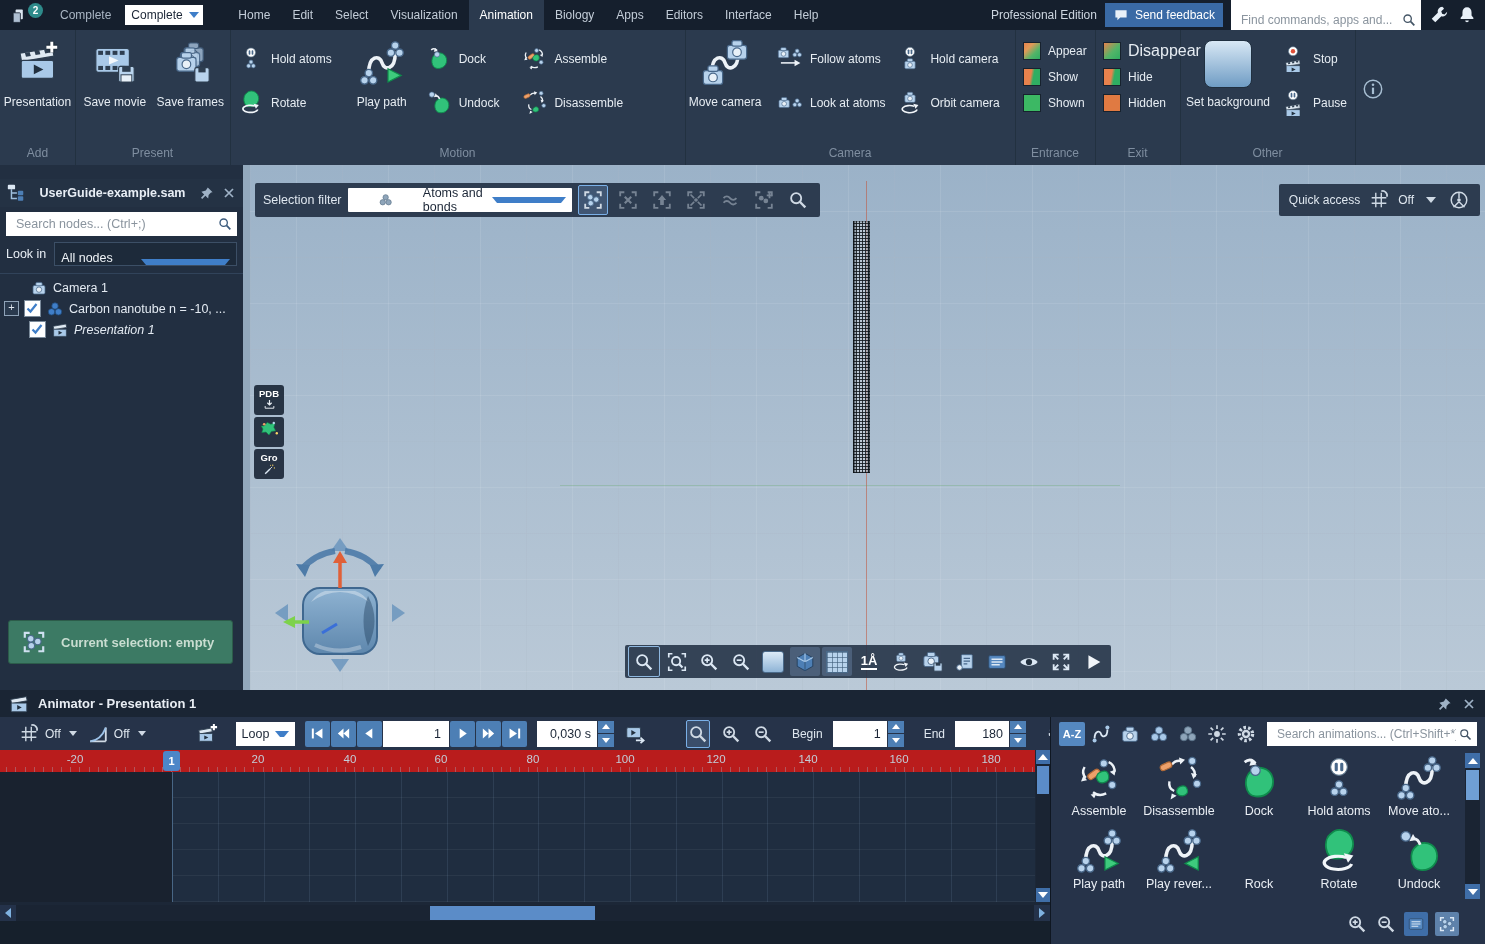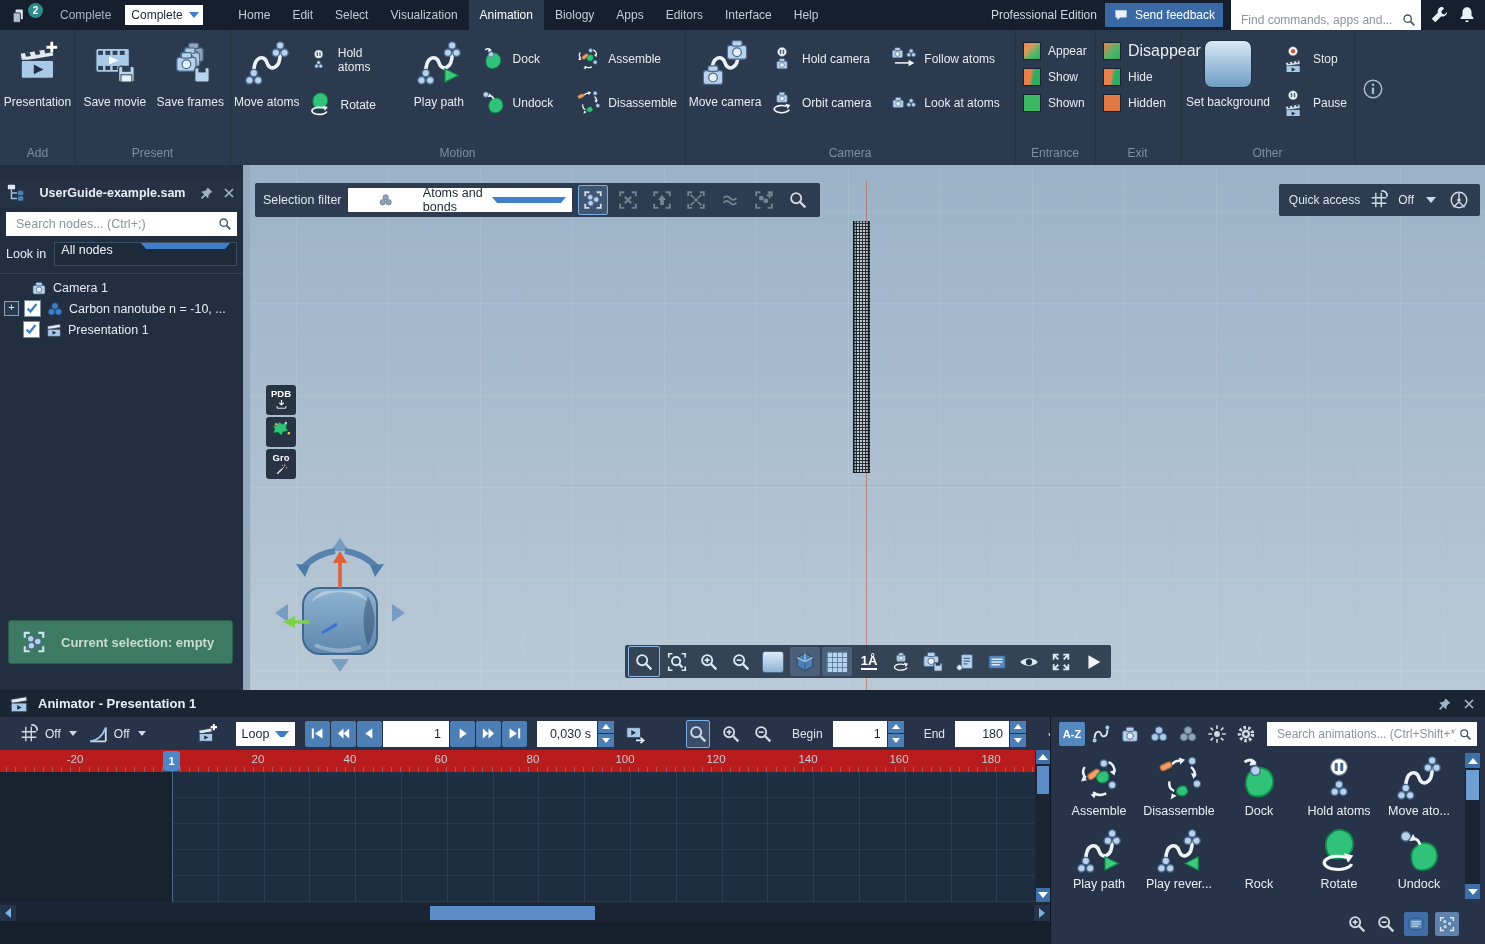--- a/index.html
+++ b/index.html
@@ -76,21 +76,21 @@
              padding:0 6px;gap:6px;background:#243244;}
   .lp-title{flex:1;text-align:center;font-weight:bold;color:#e8eef5;font-size:12.5px;}
   .lp-hic{width:20px;height:20px;}
   .lp-mini{width:16px;height:16px;}
   .lp-search{position:absolute;left:6px;right:6px;top:47px;height:24px;background:#fff;
              display:flex;align-items:center;padding:0 4px 0 8px;}
   .lp-search input{border:0;outline:0;flex:1;font-size:12.5px;font-family:"Liberation Sans",sans-serif;min-width:0;}
   .lp-lookin{position:absolute;left:6px;right:6px;top:77px;height:24px;display:flex;align-items:center;gap:8px;}
   .lp-lookin .lbl{color:#e8eef5;font-size:12.5px;}
   .lp-dd{flex:1;height:22px;background:#1d2a3a;border:1px solid #3c4f66;display:flex;
-         align-items:flex-start;padding:0 6px;color:#f0f4f8;font-size:12.5px;}
+         align-items:flex-end;padding:0 6px;color:#f0f4f8;font-size:12.5px;}
   .lp-dd span{flex:1;}
   .lp-sep{position:absolute;left:0;right:0;top:108px;height:1px;background:#31435a;}
   .lp-tree{position:absolute;left:0;right:0;top:112px;}
   .trow{display:flex;align-items:center;height:21px;gap:5px;color:#e3eaf2;font-size:12.5px;}
   .tico{width:18px;height:18px;flex:0 0 auto;}
   .cb{width:15px;height:15px;background:#fff;border:1px solid #7a8a9a;flex:0 0 auto;}
   .expander{width:13px;height:13px;border:1px solid #8fa3b8;background:#2a3a4e;color:#dfe6ee;
             font-size:11px;line-height:11px;text-align:center;flex:0 0 auto;position:relative;}
   .expander::before{content:"+";position:absolute;left:0;right:0;top:0;}
   .lp-status{position:absolute;left:8px;right:10px;bottom:26px;height:42px;background:#3c7a64;
@@ -117,21 +117,21 @@
   .selcombo span{flex:1;font-size:12.5px;}
   .vtbtn{width:28px;height:28px;display:flex;align-items:center;justify-content:center;color:#cfd9e4;}
   .vtbtn .ic{width:22px;height:22px;}
   .vtbtn.active{border:1px solid #7ab0e8;background:rgba(110,150,200,.30);border-radius:2px;}
   .vtbtn.disabled{opacity:.45;}
   .quickaccess{position:absolute;right:5px;top:19px;height:32px;background:rgba(38,52,72,.94);
                border-radius:2px;display:flex;align-items:center;gap:8px;padding:0 10px;color:#dfe7ef;}
   .quickaccess .ic{width:22px;height:22px;}
   .qa-arrow{width:0;height:0;border-left:5px solid transparent;border-right:5px solid transparent;
             border-top:6px solid #cfd9e4;margin:0 4px;}
-  .sidebtns{position:absolute;left:16px;top:220px;display:flex;flex-direction:column;gap:2px;}
+  .sidebtns{position:absolute;left:4px;top:220px;display:flex;flex-direction:column;gap:2px;}
   .sidebtn{width:30px;height:30px;background:rgba(28,40,56,.92);border-radius:3px;display:flex;
            flex-direction:column;align-items:center;justify-content:center;color:#fff;}
   .sidebtn .cap{font-size:9.5px;font-weight:bold;line-height:10px;}
   .sidebtn .ic{width:15px;height:13px;}
   .sidebtn .icbig{width:24px;height:24px;}
   .gizmo{position:absolute;left:15px;top:365px;width:150px;height:150px;}
   .vbottombar{position:absolute;left:375px;top:480px;height:33px;background:rgba(38,52,72,.90);
               border-radius:2px;display:flex;align-items:center;gap:2px;padding:0 3px;}
   .vbb{width:30px;height:29px;display:flex;align-items:center;justify-content:center;color:#dce8f4;}
   .vbb .ic{width:22px;height:22px;}
@@ -378,38 +378,20 @@
               </svg>
             </span>
           <span class="blabel">Save frames</span>
         </div>
       </div>
       <div class="rg-label">Present</div>
     </div>
 
     <div class="rgroup" style="left:230px;width:455px;">
       <div class="rg-content">
-        <div class="rbtn-big">
-          <span class="ic bigic">
-              <svg viewBox="0 0 40 40">
-                <path d="M9 27C9 13 18 12 20 19s11 6 11-8" fill="none" stroke="#edf2f7" stroke-width="3" stroke-linecap="round"></path>
-                <g transform="translate(9 31)" fill="#b7d2ec" stroke="#49688a" stroke-width="1.1">
-                  <circle cy="-3.4" r="3.1"></circle>
-                  <circle cx="-3.6" cy="2.6" r="3.1"></circle>
-                  <circle cx="3.6" cy="2.6" r="3.1"></circle>
-                </g>
-                <g transform="translate(31 8)" fill="#b7d2ec" stroke="#49688a" stroke-width="1.1">
-                  <circle cy="-3.4" r="3.1"></circle>
-                  <circle cx="-3.6" cy="2.6" r="3.1"></circle>
-                  <circle cx="3.6" cy="2.6" r="3.1"></circle>
-                </g>
-              </svg>
-            </span>
-          <span class="blabel">Move atoms</span>
-        </div>
         <div class="rcol">
           <div class="rbtn-sm">
             <span class="ic smic">
                 <svg viewBox="0 0 40 40">
                   <g transform="translate(20 10)">
                     <circle r="7" fill="#fff" stroke="#5a7288"></circle>
                     <rect x="-3.6" y="-3.6" width="2.6" height="7.2" rx="1.2" fill="#49688a"></rect>
                     <rect x="1" y="-3.6" width="2.6" height="7.2" rx="1.2" fill="#49688a"></rect>
                   </g>
                   <g transform="translate(20 28)" fill="#b7d2ec" stroke="#49688a" stroke-width="1.1">
@@ -536,20 +518,58 @@
                 </g>
                 <g transform="translate(30 9)">
                   <rect x="-8" y="-4.5" width="16" height="11.5" rx="2" fill="#b7d2ec" stroke="#49688a"></rect>
                   <circle cy="1.2" r="3.6" fill="#e9f1f8" stroke="#49688a"></circle>
                   <rect x="-4.2" y="-8.5" width="8.4" height="4.6" rx="1.6" fill="#b7d2ec" stroke="#49688a"></rect>
                 </g>
               </svg>
             </span>
           <span class="blabel">Move camera</span>
         </div>
+        <div class="rcol" style="margin-left:8px;">
+          <div class="rbtn-sm">
+            <span class="ic smic">
+                <svg viewBox="0 0 40 40">
+                  <g transform="translate(10 11)">
+                    <rect x="-8" y="-4.5" width="16" height="11.5" rx="2" fill="#b7d2ec" stroke="#49688a"></rect>
+                    <circle cy="1.2" r="3.6" fill="#e9f1f8" stroke="#49688a"></circle>
+                    <rect x="-4.2" y="-8.5" width="8.4" height="4.6" rx="1.6" fill="#b7d2ec" stroke="#49688a"></rect>
+                  </g>
+                  <g transform="translate(31 11)" fill="#b7d2ec" stroke="#49688a" stroke-width="1.1">
+                    <circle cy="-3.4" r="3.1"></circle>
+                    <circle cx="-3.6" cy="2.6" r="3.1"></circle>
+                    <circle cx="3.6" cy="2.6" r="3.1"></circle>
+                  </g>
+                  <path d="M6 26h22" stroke="#edf2f7" stroke-width="2.4"></path>
+                  <path d="M27 21l9 5-9 5z" fill="#edf2f7"></path>
+                </svg>
+              </span>
+            <span>Follow atoms</span>
+          </div>
+          <div class="rbtn-sm">
+            <span class="ic smic">
+                <svg viewBox="0 0 40 40">
+                  <g transform="translate(11 20)">
+                    <rect x="-8" y="-4.5" width="16" height="11.5" rx="2" fill="#b7d2ec" stroke="#49688a"></rect>
+                    <circle cy="1.2" r="3.6" fill="#e9f1f8" stroke="#49688a"></circle>
+                    <rect x="-4.2" y="-8.5" width="8.4" height="4.6" rx="1.6" fill="#b7d2ec" stroke="#49688a"></rect>
+                  </g>
+                  <g transform="translate(31 20)" fill="#b7d2ec" stroke="#49688a" stroke-width="1.1">
+                    <circle cy="-3.4" r="3.1"></circle>
+                    <circle cx="-3.6" cy="2.6" r="3.1"></circle>
+                    <circle cx="3.6" cy="2.6" r="3.1"></circle>
+                  </g>
+                </svg>
+              </span>
+            <span>Look at atoms</span>
+          </div>
+        </div>
         <div class="rcol">
           <div class="rbtn-sm">
             <span class="ic smic">
                 <svg viewBox="0 0 40 40">
                   <g transform="translate(20 9)">
                     <circle r="7" fill="#fff" stroke="#5a7288"></circle>
                     <rect x="-3.6" y="-3.6" width="2.6" height="7.2" rx="1.2" fill="#49688a"></rect>
                     <rect x="1" y="-3.6" width="2.6" height="7.2" rx="1.2" fill="#49688a"></rect>
                   </g>
                   <g transform="translate(20 28)">
@@ -567,58 +587,20 @@
                   <g transform="translate(20 12)">
                     <rect x="-8" y="-4.5" width="16" height="11.5" rx="2" fill="#b7d2ec" stroke="#49688a"></rect>
                     <circle cy="1.2" r="3.6" fill="#e9f1f8" stroke="#49688a"></circle>
                     <rect x="-4.2" y="-8.5" width="8.4" height="4.6" rx="1.6" fill="#b7d2ec" stroke="#49688a"></rect>
                   </g>
                   <path d="M31 30a11.5 5.5 0 1 1-4.5-5" fill="none" stroke="#f2f6fa" stroke-width="2.4"></path>
                   <path d="M25 21l8 2-4.5 6z" fill="#f2f6fa"></path>
                 </svg>
               </span>
             <span>Orbit camera</span>
-          </div>
-        </div>
-        <div class="rcol" style="margin-left:8px;">
-          <div class="rbtn-sm">
-            <span class="ic smic">
-                <svg viewBox="0 0 40 40">
-                  <g transform="translate(10 11)">
-                    <rect x="-8" y="-4.5" width="16" height="11.5" rx="2" fill="#b7d2ec" stroke="#49688a"></rect>
-                    <circle cy="1.2" r="3.6" fill="#e9f1f8" stroke="#49688a"></circle>
-                    <rect x="-4.2" y="-8.5" width="8.4" height="4.6" rx="1.6" fill="#b7d2ec" stroke="#49688a"></rect>
-                  </g>
-                  <g transform="translate(31 11)" fill="#b7d2ec" stroke="#49688a" stroke-width="1.1">
-                    <circle cy="-3.4" r="3.1"></circle>
-                    <circle cx="-3.6" cy="2.6" r="3.1"></circle>
-                    <circle cx="3.6" cy="2.6" r="3.1"></circle>
-                  </g>
-                  <path d="M6 26h22" stroke="#edf2f7" stroke-width="2.4"></path>
-                  <path d="M27 21l9 5-9 5z" fill="#edf2f7"></path>
-                </svg>
-              </span>
-            <span>Follow atoms</span>
-          </div>
-          <div class="rbtn-sm">
-            <span class="ic smic">
-                <svg viewBox="0 0 40 40">
-                  <g transform="translate(11 20)">
-                    <rect x="-8" y="-4.5" width="16" height="11.5" rx="2" fill="#b7d2ec" stroke="#49688a"></rect>
-                    <circle cy="1.2" r="3.6" fill="#e9f1f8" stroke="#49688a"></circle>
-                    <rect x="-4.2" y="-8.5" width="8.4" height="4.6" rx="1.6" fill="#b7d2ec" stroke="#49688a"></rect>
-                  </g>
-                  <g transform="translate(31 20)" fill="#b7d2ec" stroke="#49688a" stroke-width="1.1">
-                    <circle cy="-3.4" r="3.1"></circle>
-                    <circle cx="-3.6" cy="2.6" r="3.1"></circle>
-                    <circle cx="3.6" cy="2.6" r="3.1"></circle>
-                  </g>
-                </svg>
-              </span>
-            <span>Look at atoms</span>
           </div>
         </div>
       </div>
       <div class="rg-label">Camera</div>
     </div>
 
     <div class="rgroup" style="left:1015px;width:80px;">
       <div class="rg-content">
         <div class="rcol3">
           <div class="rbtn-sm">
@@ -783,21 +765,21 @@
             <svg viewBox="0 0 24 24">
               <g fill="#3f7ec8" stroke="#1f4a7a">
                 <circle cx="12" cy="8" r="4.3"></circle>
                 <circle cx="7.4" cy="15.8" r="4.3"></circle>
                 <circle cx="16.6" cy="15.8" r="4.3"></circle>
               </g>
             </svg>
           </span>
         <span>Carbon nanotube n = -10, ...</span>
       </div>
-      <div class="trow" style="padding-left:23px;">
+      <div class="trow" style="padding-left:29px;font-style:italic;">
         <span class="cb"><span class="ic" style="width:14px;height:14px;"><svg viewBox="0 0 14 14">
                 <path d="M2.5 7.5l3 3 6-7.5" fill="none" stroke="#3f7ec8" stroke-width="2.2"></path>
               </svg></span></span>
         <span class="ic tico">
             <svg viewBox="0 0 24 24">
               <path d="M3 7l17-3 .9 4.5L3.9 11.5z" fill="#dfe9f2" stroke="#2e3e50"></path>
               <rect x="3.5" y="11" width="17" height="9.5" rx="1" fill="#a9c9e8" stroke="#2e3e50"></rect>
               <path d="M10 13l5 2.7-5 2.7z" fill="#22303f"></path>
             </svg>
           </span>

